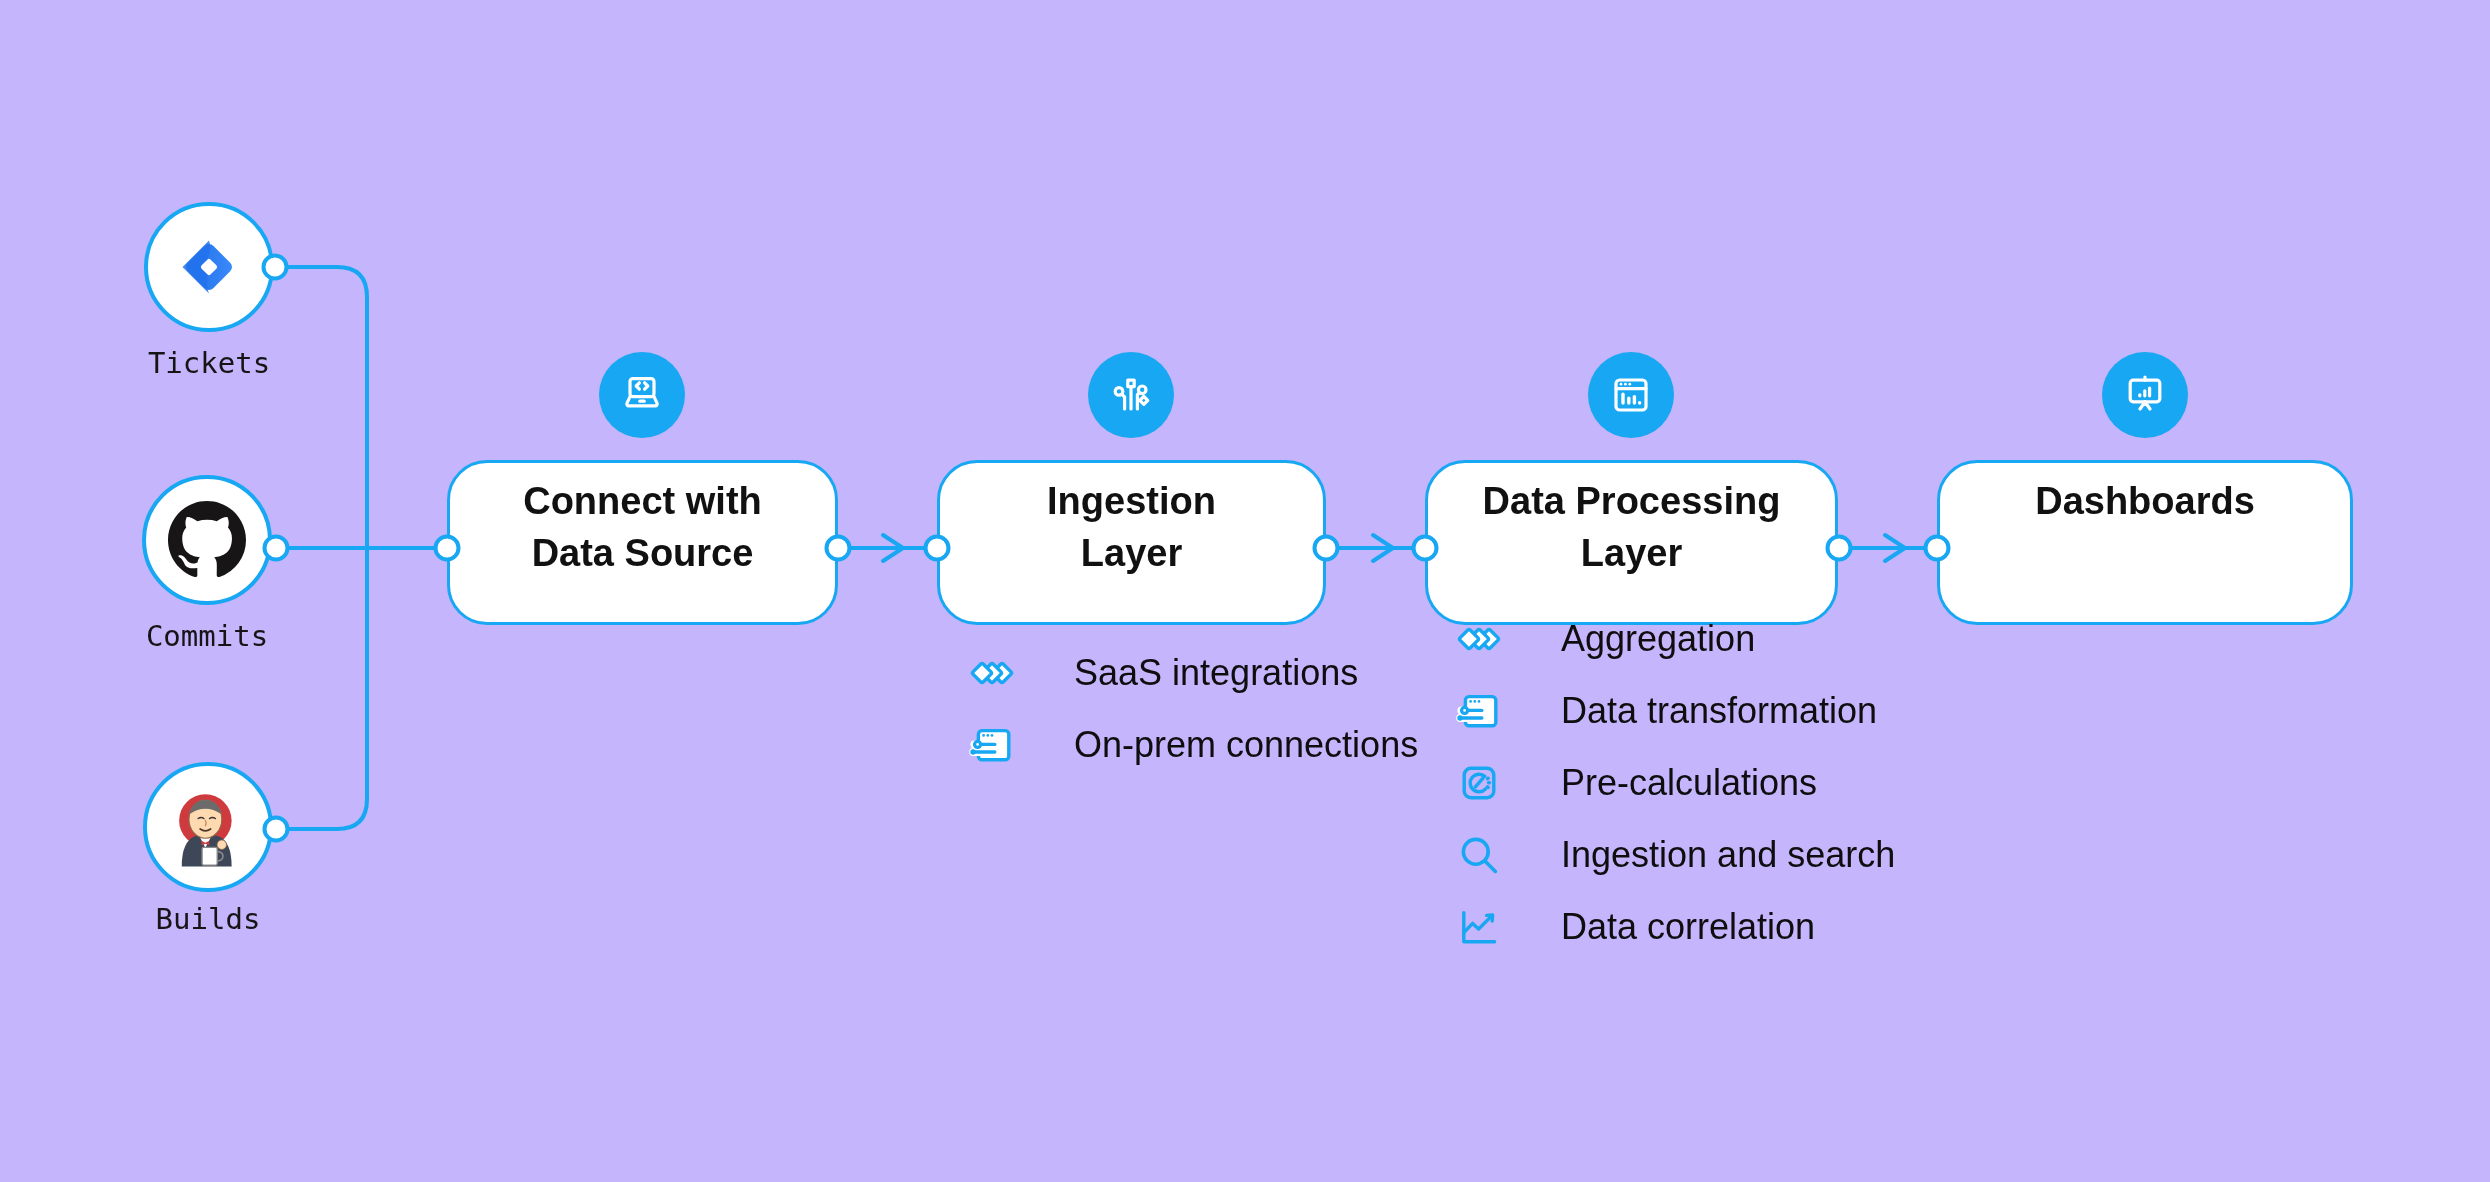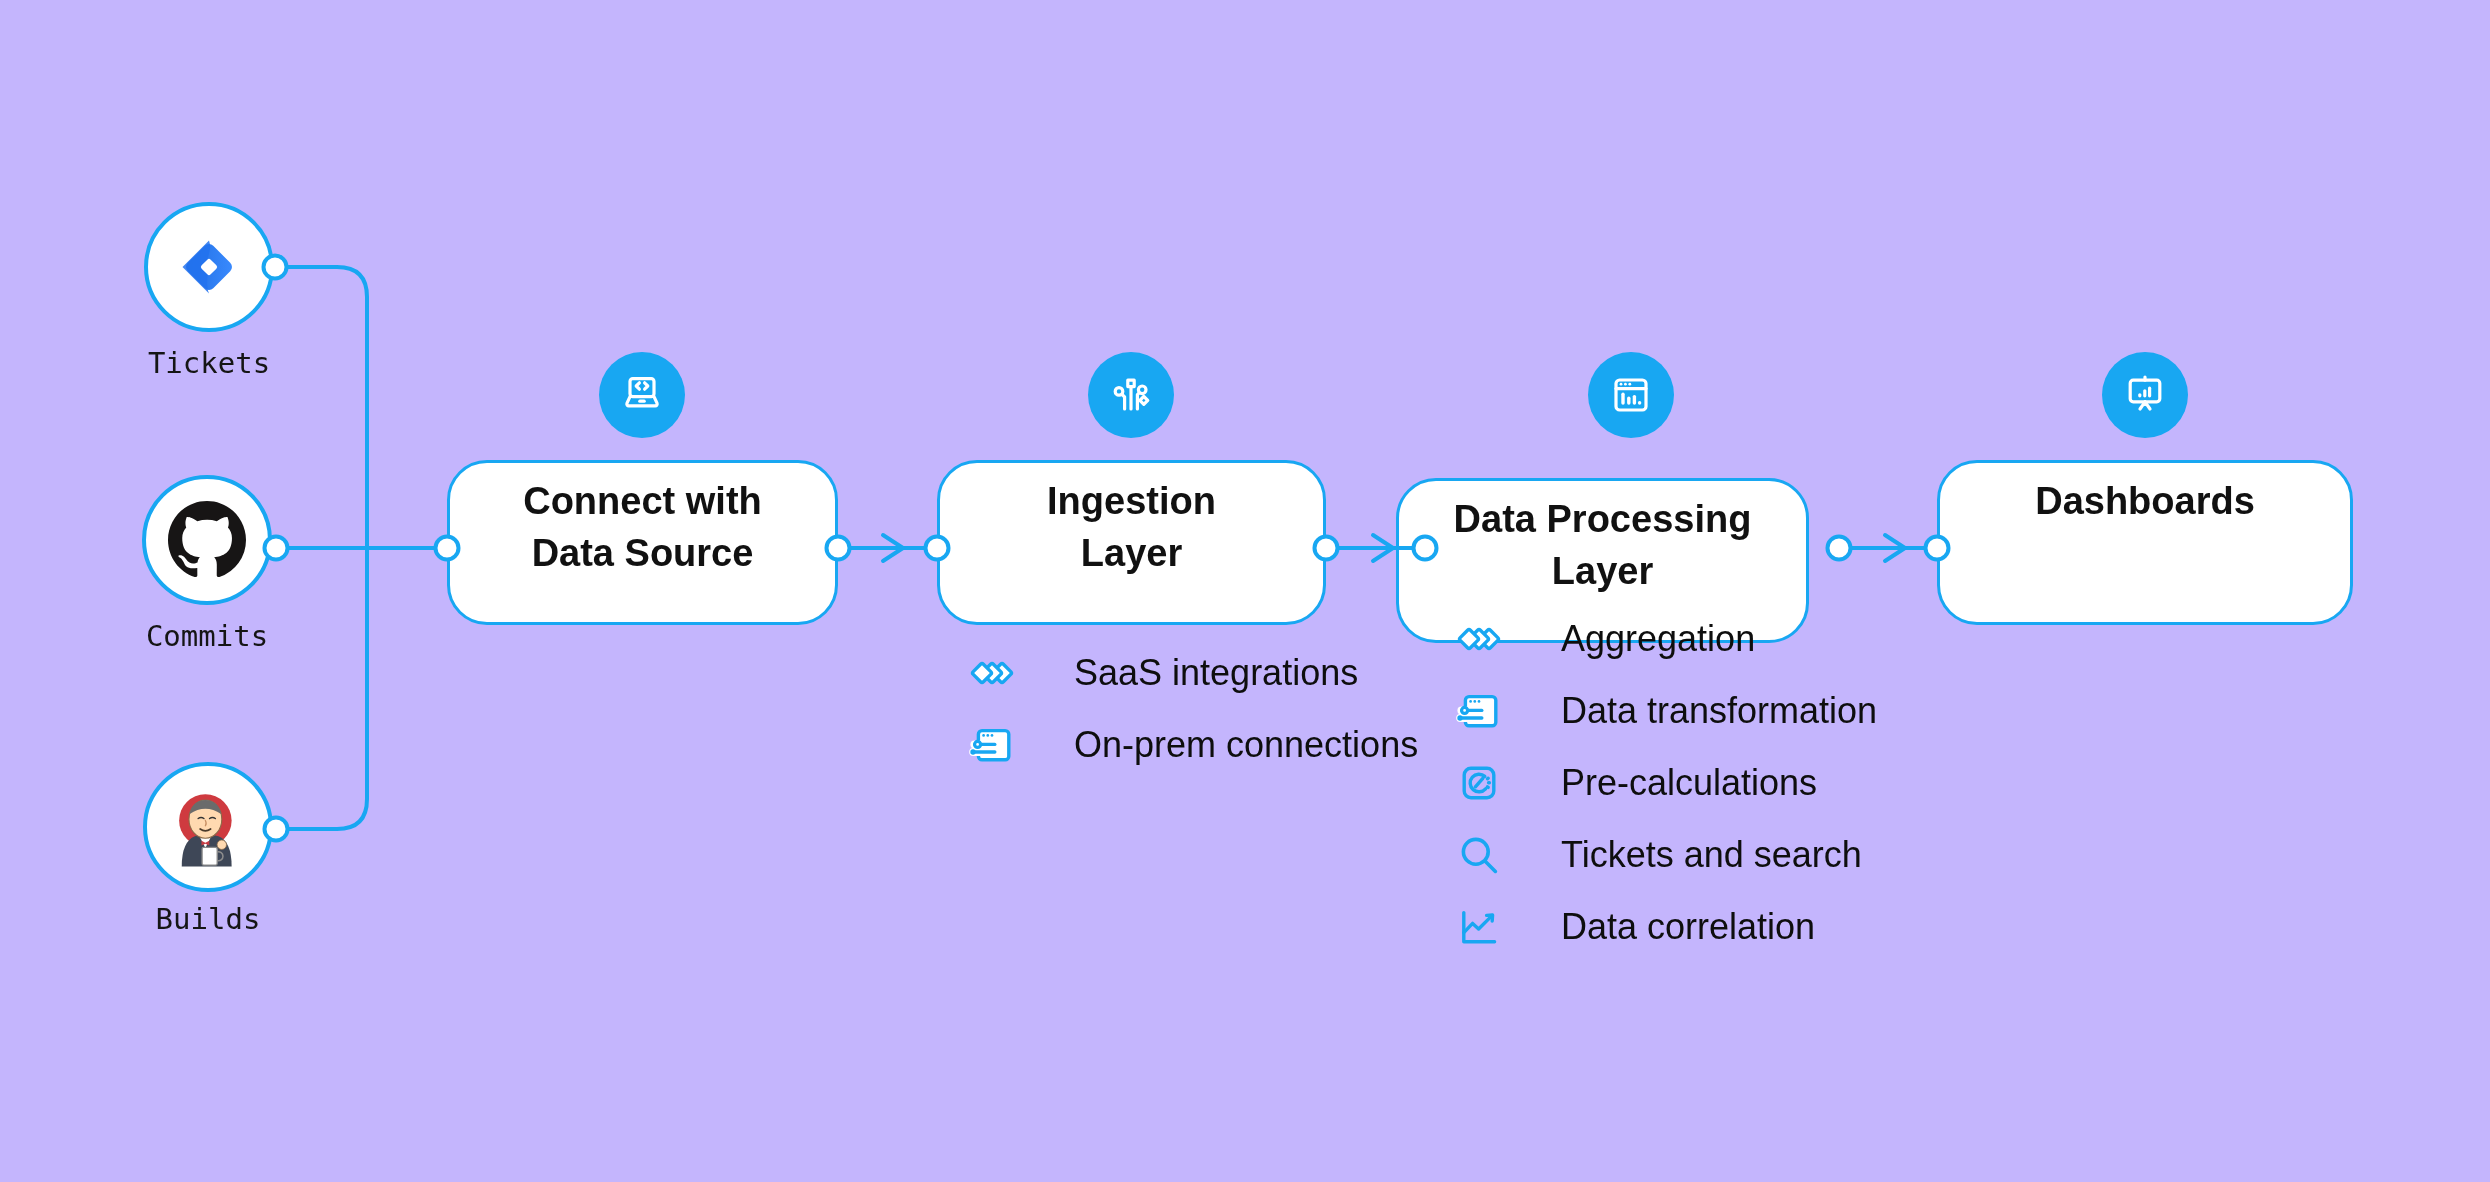--- a/index.html
+++ b/index.html
@@ -202,21 +202,21 @@
       <span>Connect with</span>
       <span>Data Source</span>
     </div>
   </div>
   <div class="stage-box" style="left:937px;width:389px;">
     <div class="stage-title">
       <span>Ingestion</span>
       <span>Layer</span>
     </div>
   </div>
-  <div class="stage-box" style="left:1396px;width:413px;margin-top:18px;">
+  <div class="stage-box" style="left:1425px;width:413px;">
     <div class="stage-title">
       <span>Data Processing</span>
       <span>Layer</span>
     </div>
   </div>
   <div class="stage-box" style="left:1937px;width:416px;">
     <div class="stage-title">
       <span>Dashboards</span>
       <span></span>
     </div>
@@ -274,21 +274,21 @@
     <div class="feature-row">
       <svg class="feature-icon">
           <use href="#sym-gauge"></use>
         </svg>
       <span class="feature-label">Pre-calculations</span>
     </div>
     <div class="feature-row">
       <svg class="feature-icon">
           <use href="#sym-search"></use>
         </svg>
-      <span class="feature-label">Tickets and search</span>
+      <span class="feature-label">Ingestion and search</span>
     </div>
     <div class="feature-row">
       <svg class="feature-icon">
           <use href="#sym-linechart"></use>
         </svg>
       <span class="feature-label">Data correlation</span>
     </div>
   </div>
 
   <svg class="overlay" viewBox="0 0 2490 1182">

